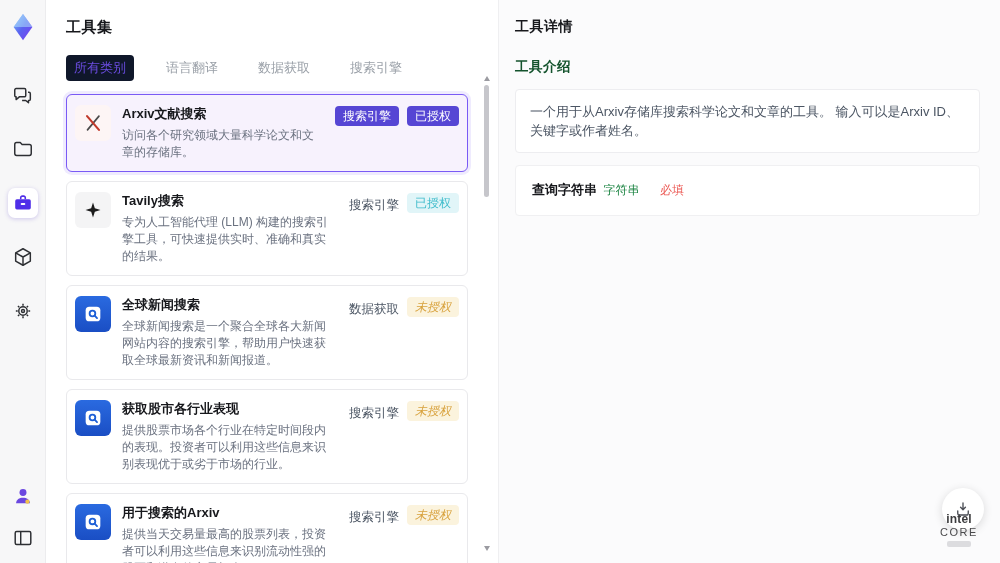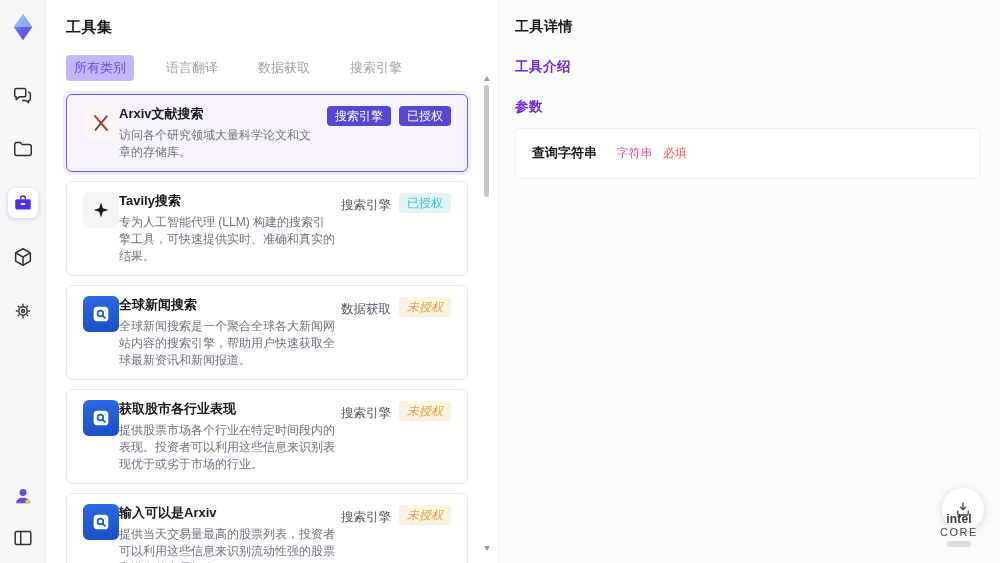--- a/index.html
+++ b/index.html
@@ -17,23 +17,23 @@
   .nav-item.active { background:#ffffff; box-shadow:0 1px 4px rgba(80,50,200,.25); }
   .sidebar-bottom { margin-top:auto; margin-bottom:10px; display:flex; flex-direction:column;
     align-items:center; gap:12px; }
   .icon-svg { display:block; }
 
   
   .list-panel { width:452px; flex:none; background:#fff; padding:18px 30px 0 20px; position:relative; }
   .panel-title { font-size:15px; font-weight:bold; color:#17181c; letter-spacing:.5px; }
   .tabs { margin-top:18px; display:flex; align-items:center; gap:24px; }
   .tab { font-size:13px; color:#9aa0a8; padding:4px 8px; border-radius:4px; cursor:pointer; white-space:nowrap; }
-  .tab.active { background:#c4b5fd; color:#6a4ce0; }
+  .tab.active { background:#0f172a; color:#6a4ce0; }
   .cards { margin-top:13px; }
-  .card { display:flex; align-items:flex-start; padding:10px 16px;
+  .card { display:flex; align-items:flex-start; gap:11px; padding:10px 8px;
     border:1px solid #e9e9ec; border-radius:6px; margin-bottom:9px; background:#fff; cursor:pointer; }
   .card.selected { border:1px solid #7a5af5; background:#f7f2fd;
     box-shadow:0 0 0 3px rgba(122,90,245,.12); }
   .tile { width:36px; height:36px; border-radius:6px; flex:none;
     display:flex; align-items:center; justify-content:center; }
   .tile-arxiv { background:#fdf5f5; }
   .tile-tavily { background:#f4f4f5; }
   .tile-blue { background:linear-gradient(180deg,#2a6ae0,#1a4ec4); }
   .card-body { flex:1; min-width:0; }
   .card-title { font-size:13px; font-weight:bold; color:#17181c; margin-bottom:4px; }
@@ -49,28 +49,28 @@
   .scrollbar { position:absolute; top:76px; bottom:12px; right:8px; width:7px; }
   .sb-arrow { width:0; height:0; border-left:3.5px solid transparent; border-right:3.5px solid transparent; margin:0 auto; }
   .sb-up { border-bottom:5px solid #9b9ba1; }
   .sb-down { border-top:5px solid #9b9ba1; position:absolute; bottom:0; left:0; right:0; margin:auto; }
   .sb-thumb { position:absolute; top:9px; left:1px; width:5px; height:112px; background:#c6c6cb; border-radius:3px; }
 
   
   .details-panel { flex:1; background:#fbfbfc; border-left:1px solid #efeff1;
     padding:18px 20px 0 16px; position:relative; }
   .details-title { font-size:14px; font-weight:bold; color:#17181c; letter-spacing:.5px; }
-  .section-heading { font-size:13.5px; font-weight:bold; color:#6d28d9; margin-top:22px; letter-spacing:.5px; }
+  .section-heading { font-size:13.5px; font-weight:bold; color:#14532d; margin-top:22px; letter-spacing:.5px; }
   .intro-box { margin-top:13px; background:#fff; border:1px solid #ededf0; border-radius:4px;
     padding:12px 14px; font-size:13px; color:#4b5563; line-height:19px; }
   .param-card { margin-top:12px; background:#fff; border:1px solid #f0f0f2; border-radius:4px;
     padding:14px 16px 16px 16px; }
   .param-name { font-size:13px; font-weight:bold; color:#17181c; }
-  .param-type { font-size:12px; color:#ec4899; margin-left:15px; }
-  .param-required { font-size:12px; color:#ec5b56; margin-left:6px; }
+  .param-type { font-size:12px; color:#15803d; margin-left:2px; }
+  .param-required { font-size:12px; color:#ec5b56; margin-left:16px; }
   .param-desc { margin-top:9px; font-size:12.5px; color:#6b7280; }
 
   
   .fab { position:absolute; right:16px; bottom:33px; width:42px; height:42px; border-radius:50%;
     background:#fff; box-shadow:0 2px 10px rgba(0,0,0,.14); display:flex; align-items:center;
     justify-content:center; cursor:pointer; }
   .brand { position:absolute; right:11px; bottom:16px; width:60px; text-align:center; line-height:12px; }
   .brand-intel { font-size:12px; font-weight:bold; color:#3c3c3e; letter-spacing:.2px; }
   .brand-core { font-size:11px; font-weight:400; color:#4a4a4c; letter-spacing:1.5px; }
   .brand-pill { width:24px; height:6px; background:#dcdcdf; border-radius:2px; margin:3px auto 0; }
@@ -227,21 +227,21 @@
 
       <div class="card">
         <div class="tile tile-blue">
           <svg width="22" height="22" viewBox="0 0 24 24">
             <rect x="4" y="4" width="16" height="16" rx="4" fill="#ffffff"></rect>
             <circle cx="11.4" cy="11.4" r="3.1" stroke="#1d5fd6" stroke-width="2" fill="none"></circle>
             <path d="M13.8 13.8l2.6 2.6" stroke="#1d5fd6" stroke-width="2" stroke-linecap="round"></path>
           </svg>
         </div>
         <div class="card-body">
-          <div class="card-title">输入可以是Arxiv</div>
+          <div class="card-title">用于搜索的Arxiv</div>
           <div class="card-desc">提供当天交易量最高的股票列表，投资者可以利用这些信息来识别流动性强的股票和潜在的交易机会。</div>
         </div>
         <div class="card-side">
           <span class="cat-text">搜索引擎</span>
           <span class="badge badge-yellow">未授权</span>
         </div>
       </div>
 
     </div>
 
@@ -249,22 +249,22 @@
       <div class="sb-arrow sb-up"></div>
       <div class="sb-thumb"></div>
       <div class="sb-arrow sb-down"></div>
     </div>
   </div>
 
   <div class="details-panel">
     <div class="details-title">工具详情</div>
 
     <div class="section-heading">工具介绍</div>
-
-    <div class="section-heading">参数</div>
+    <div class="intro-box">一个用于从Arxiv存储库搜索科学论文和文章的工具。 输入可以是Arxiv ID、关键字或作者姓名。</div>
+
     <div class="param-card">
       <div>
         <span class="param-name">查询字符串</span>
         <span class="param-type">字符串</span>
         <span class="param-required">必填</span>
       </div>
     </div>
 
     <div class="fab">
       <svg width="18" height="18" viewBox="0 0 24 24" fill="none" stroke="#4b4e55" stroke-width="1.8" stroke-linecap="round" stroke-linejoin="round">

